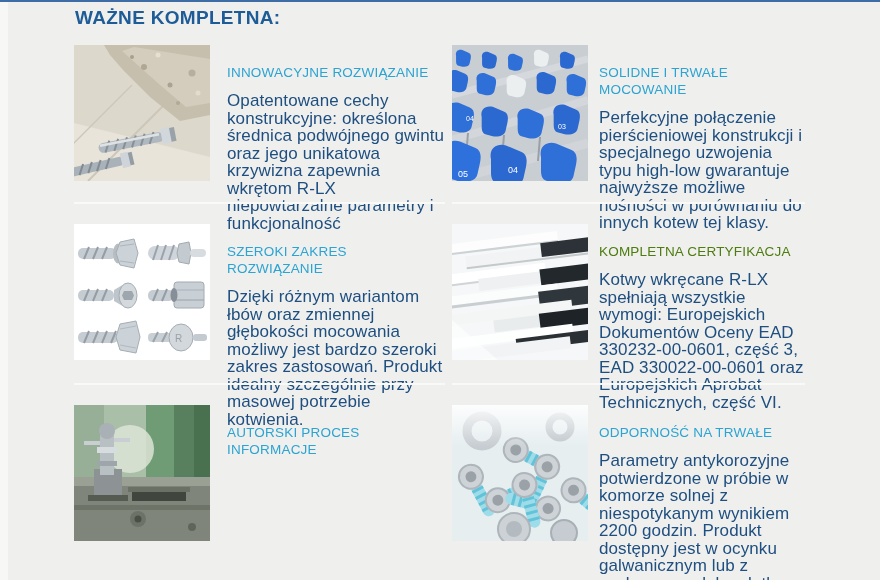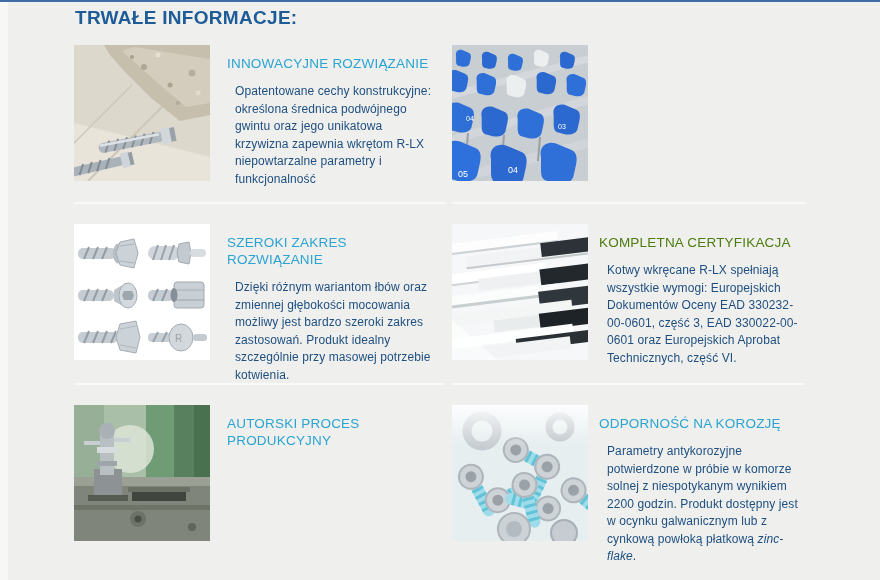--- a/index.html
+++ b/index.html
@@ -15,41 +15,41 @@
     font-size:19px;font-weight:600;letter-spacing:.3px;
   }
   .cell{position:absolute;display:flex;align-items:flex-start;}
   .col-left{left:74px;width:372px;gap:17px;}
   .col-right{left:452px;width:356px;gap:11px;}
   .r1{top:45px;} .r2{top:224px;} .r3{top:405px;}
   .thumb{width:136px;height:136px;flex:0 0 136px;background:#ffffff;overflow:hidden;}
   .thumb svg{display:block;width:136px;height:136px;}
   .txt{flex:1;min-width:0;}
   .txt h3{
-    margin:10px 0 11px 0;
+    margin:19px 0 11px 0;
     font-size:13.5px;font-weight:400;line-height:17px;letter-spacing:.2px;
   }
   .txt p{
-    margin:8px;font-size:12px;line-height:17.5px;letter-spacing:.1px;
+    margin:0;font-size:17px;line-height:17.5px;letter-spacing:.1px;
   }
   .cell-5 h3{max-width:155px;}
   .divider{position:absolute;height:2px;background:#f9f9f7;}
   .d1l{top:202px;left:74px;width:371px;}
   .d1r{top:202px;left:452px;width:353px;}
   .d2l{top:383px;left:74px;width:371px;}
   .d2r{top:383px;left:452px;width:353px;}
   em{font-style:italic;}
 </style>
 </head>
 <body>
 
 <div class="topline" style="background:#3e6da6"></div>
 <div class="edge-left"></div>
 
-<div class="page-title" style="color:#1d5c97">TRWAŁE INFORMACJE:</div>
+<div class="page-title" style="color:#1d5c97">WAŻNE KOMPLETNA:</div>
 
 <div class="cell col-left r1 cell-0">
   <div class="thumb">
     <svg viewBox="0 0 136 136">
       <rect width="136" height="136" fill="#ddd8cc"></rect>
       <polygon points="0,78 136,112 136,136 0,136" fill="#e8e4da"></polygon>
       <line x1="14" y1="136" x2="92" y2="58" stroke="#cdc7ba" stroke-width="2"></line>
       <line x1="-20" y1="118" x2="58" y2="40" stroke="#cdc7ba" stroke-width="1.5"></line>
       <path d="M30,0 L136,0 L136,70 L106,76 L76,52 L50,26 L36,10 Z" fill="#c6bfae"></path>
       <path d="M48,6 L86,40 L112,62 L136,58 L136,14 L60,2 Z" fill="#d4cdbd"></path>
@@ -157,20 +157,24 @@
         </g>
       <g transform="translate(84,96) scale(1.25)">
           <use href="#seat" fill="#2e6fd8"></use>
         </g>
       <text x="14" y="76" font-size="7" fill="#ffffff" font-family="sans-serif">04</text>
       <text x="106" y="84" font-size="7" fill="#ffffff" font-family="sans-serif">03</text>
       <text x="56" y="128" font-size="9" fill="#ffffff" font-family="sans-serif">04</text>
       <text x="6" y="132" font-size="9" fill="#ffffff" font-family="sans-serif">05</text>
     </svg>
   </div>
+  <div class="txt">
+    <h3 style="color:#2ba4d3">SOLIDNE I TRWAŁE MOCOWANIE</h3>
+    <p style="color:#1e4f80">Perfekcyjne połączenie pierścieniowej konstrukcji i specjalnego uzwojenia typu high-low gwarantuje najwyższe możliwe nośności w porównaniu do innych kotew tej klasy.</p>
+  </div>
 </div>
 
 <div class="cell col-left r2 cell-2">
   <div class="thumb">
     <svg viewBox="0 0 136 136">
       <rect width="136" height="136" fill="#ffffff"></rect>
 
       <g>
         <rect x="4" y="24" width="38" height="11" rx="5" fill="#c6cdd2"></rect>
         <line x1="10" y1="35" x2="15" y2="23" stroke="#949da5" stroke-width="2"></line>
@@ -292,21 +296,21 @@
       <rect x="26" y="30" width="14" height="40" fill="#b9c0c4"></rect>
       <rect x="23" y="42" width="20" height="6" fill="#d7dcdf"></rect>
       <rect x="23" y="56" width="20" height="5" fill="#9fa6ab"></rect>
       <circle cx="33" cy="26" r="8" fill="#aab1b6"></circle>
       <rect x="40" y="33" width="16" height="4" fill="#c8ced2"></rect>
       <rect x="10" y="36" width="16" height="4" fill="#c8ced2"></rect>
       <rect x="14" y="90" width="40" height="6" fill="#565b52"></rect>
     </svg>
   </div>
   <div class="txt">
-    <h3 style="color:#2ba4d3">AUTORSKI PROCES PRODUKCYJNY</h3>
+    <h3 style="color:#2ba4d3">AUTORSKI PROCES INFORMACJE</h3>
   </div>
 </div>
 
 <div class="cell col-right r3">
   <div class="thumb">
     <svg viewBox="0 0 136 136">
       <defs>
         <g id="bolt">
           <rect x="10" y="-6" width="36" height="12" rx="6" fill="#9fdcea"></rect>
           <rect x="15" y="-6" width="3" height="12" fill="#62c3d8"></rect>
@@ -345,21 +349,21 @@
       <g transform="translate(120,84) rotate(40)">
           <use href="#bolt"></use>
         </g>
       <circle cx="62" cy="124" r="16" fill="#ccd2d6" stroke="#aeb5bb" stroke-width="2"></circle>
       <circle cx="62" cy="124" r="8" fill="#b4bbc0"></circle>
       <circle cx="112" cy="128" r="13" fill="#c6ccd1" stroke="#a8afb5" stroke-width="2"></circle>
       <rect width="136" height="42" fill="url(#fade)"></rect>
     </svg>
   </div>
   <div class="txt">
-    <h3 style="color:#2ba4d3">ODPORNOŚĆ NA KOROZJĘ</h3>
+    <h3 style="color:#2ba4d3">ODPORNOŚĆ NA TRWAŁE</h3>
     <p style="color:#1e4f80"><span>Parametry antykorozyjne potwierdzone w próbie w komorze solnej z niespotykanym wynikiem 2200 godzin. Produkt dostępny jest w ocynku galwanicznym lub z cynkową powłoką płatkową </span><em>zinc-flake</em><span>.</span></p>
   </div>
 </div>
 
 <div class="divider d1l"></div>
 <div class="divider d1r"></div>
 <div class="divider d2l"></div>
 <div class="divider d2r"></div>
 
 </body></html>

